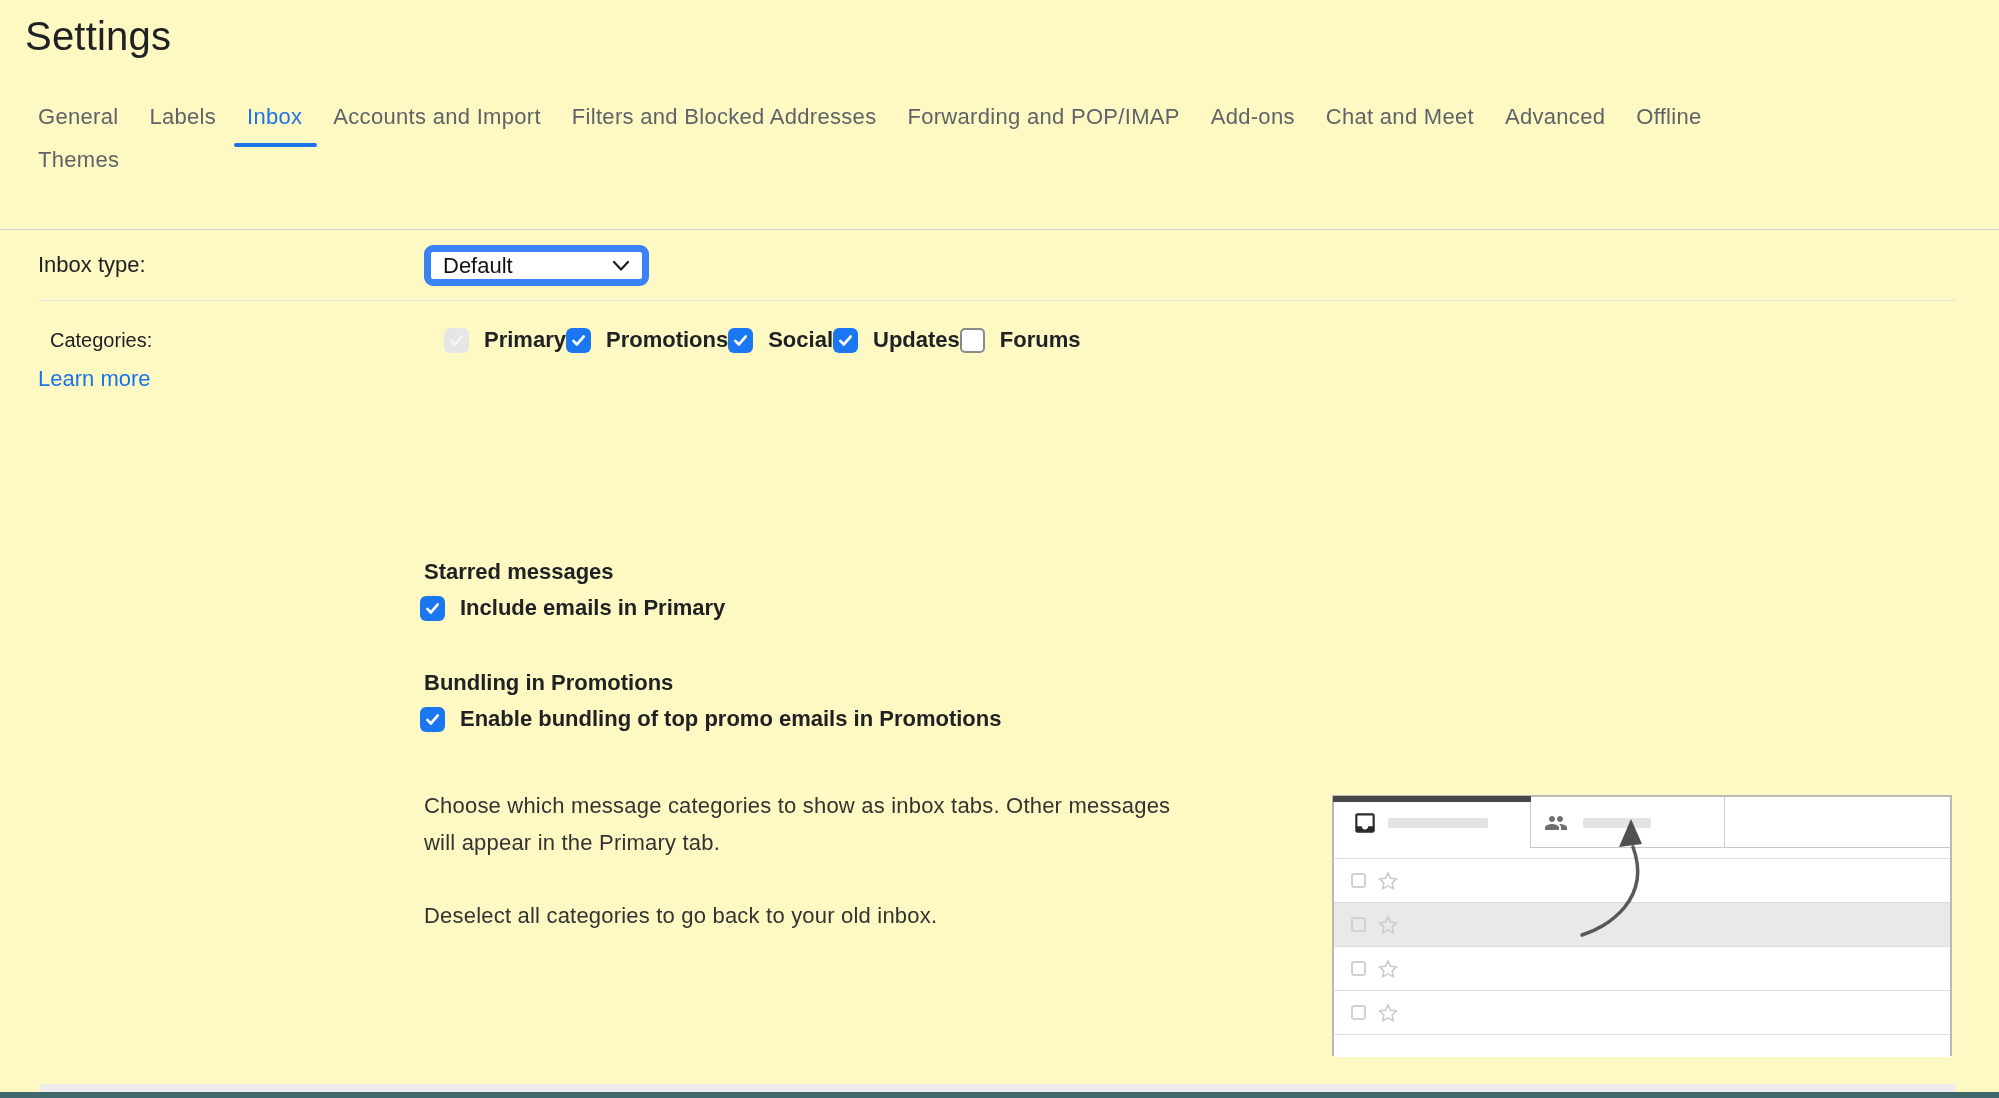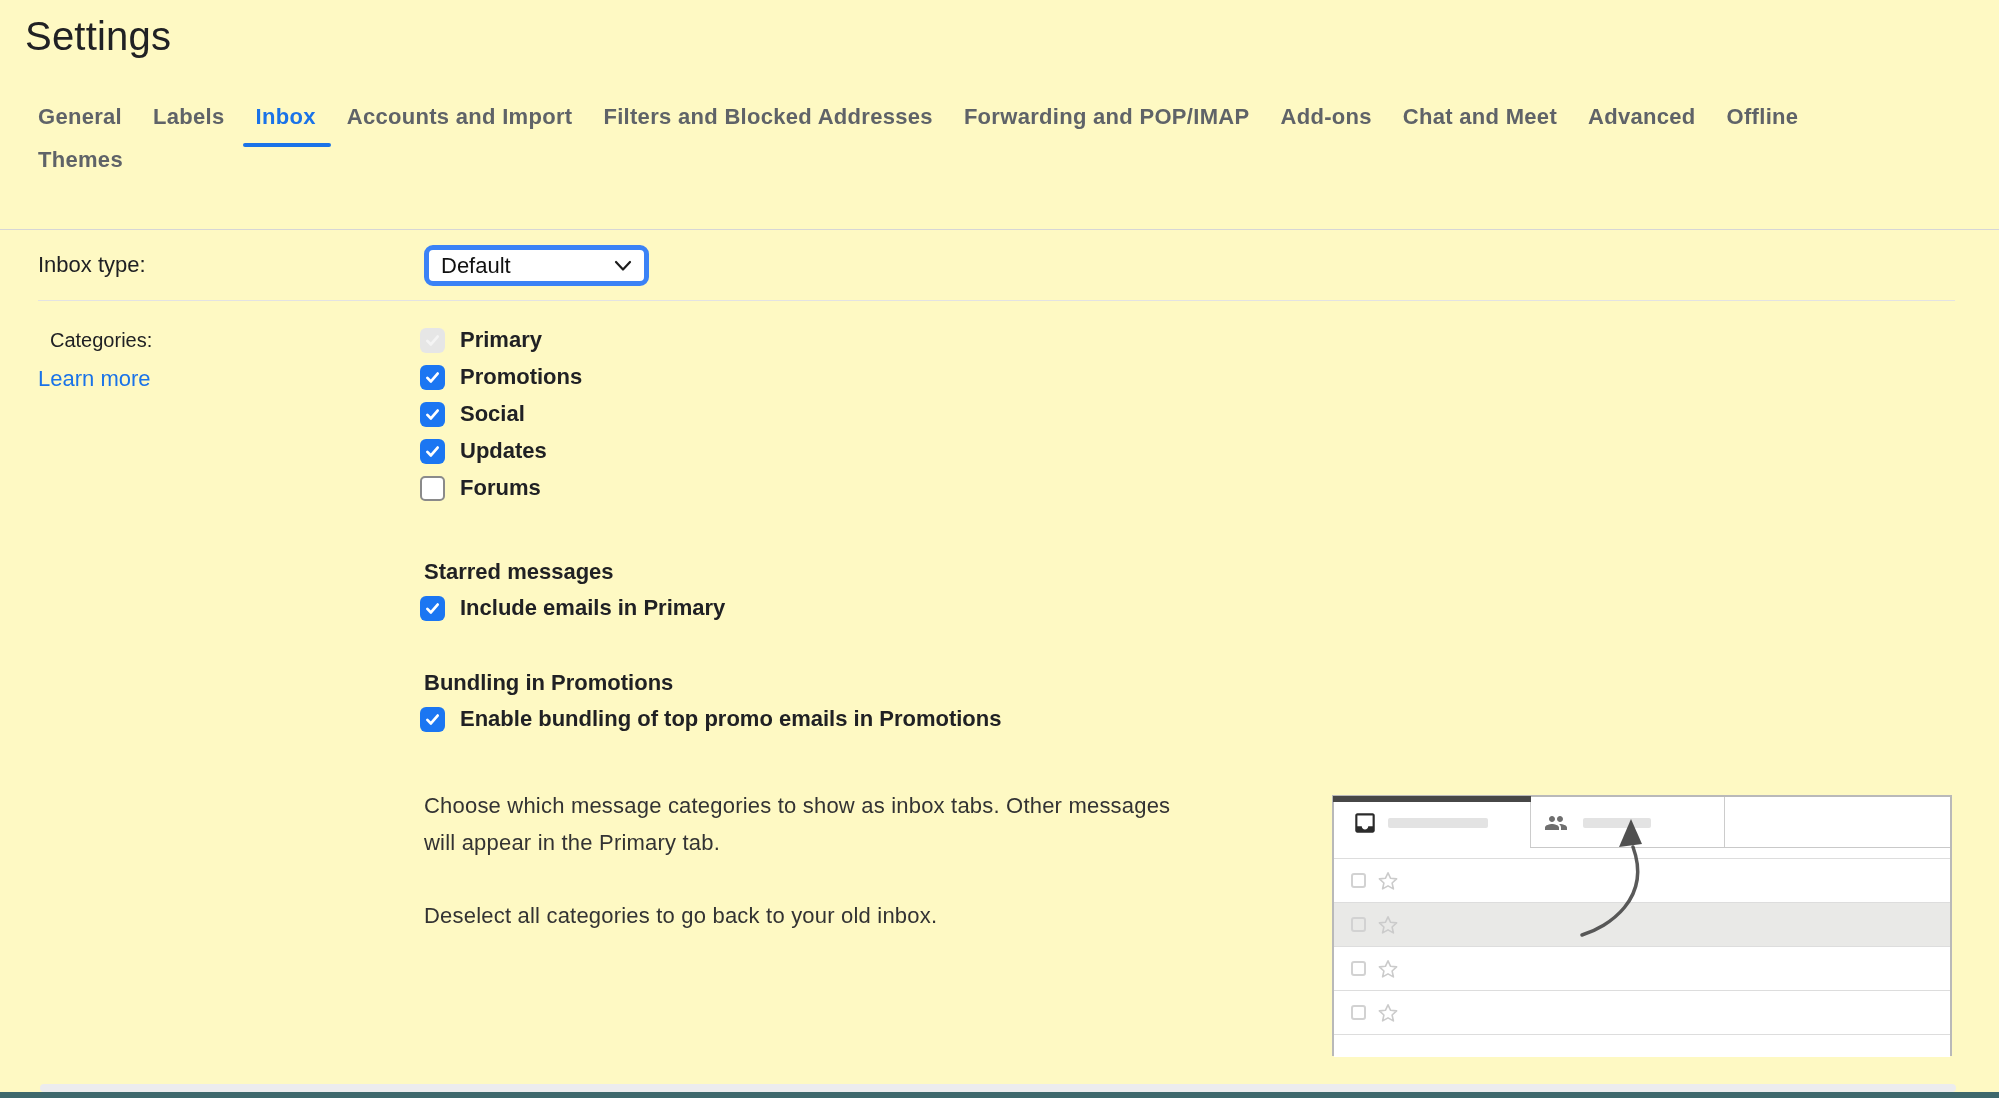--- a/index.html
+++ b/index.html
@@ -5,40 +5,40 @@
   * { margin:0; padding:0; box-sizing:border-box; }
   html,body { background:#fff; }
   body { font-family:"Liberation Sans", sans-serif; color:#202124; }
   .screen { position:relative; width:1999px; height:1098px; background:#fef9c3; overflow:hidden; }
 
   
   .title { position:absolute; left:25px; top:14px; font-size:40px; font-weight:400; color:#202124; letter-spacing:.2px; }
 
   
   .tabs { position:absolute; left:38px; top:104px; width:1930px; }
-  .tab-row { display:flex; gap:31px; align-items:flex-start;font-weight:bold; }
+  .tab-row { display:flex; gap:31px; align-items:flex-start; }
   .tab-row.second { }
   .tab { position:relative; font-size:22px; color:#5f6368; padding-bottom:17px; cursor:pointer; white-space:nowrap; letter-spacing:.3px; }
   .tab.active { color:#1a73e8; }
   .tab.active::after { content:""; position:absolute; left:-13px; right:-15px; bottom:0; height:4px; background:#1a73e8; border-radius:2px; }
 
   .divider-full { position:absolute; left:0; top:229px; width:1999px; height:1px; background:#d6d6d6; }
   .divider-inset { position:absolute; left:38px; top:300px; width:1917px; height:1px; background:#e3e3e3; }
 
   
   .inbox-type-label { position:absolute; left:38px; top:252px; font-size:22px; font-weight:400; }
-  .select { position:absolute; left:424px; top:245px; width:225px; height:41px; border:5px solid #3b82f6; border-radius:9px; background:#fff; display:flex; align-items:center; justify-content:space-between; padding:0 12px 0 12px; cursor:pointer; }
+  .select { position:absolute; left:424px; top:245px; width:225px; height:41px; border:7px solid #3b82f6; border-radius:9px; background:#fff; display:flex; align-items:center; justify-content:space-between; padding:0 12px 0 12px; cursor:pointer; }
   .select .value { font-size:22px; color:#111; }
   .select svg { display:block; }
 
   
   .cat-label { position:absolute; left:50px; top:329px; font-size:20px; font-weight:400; }
   .learn-more { position:absolute; left:38px; top:366px; font-size:22px; color:#1a73e8; cursor:pointer; text-decoration:none; }
 
-  .opt-list { position:absolute; left:420px; top:327px; display:flex; flex-direction:column; gap:11px; }
+  .opt-list { position:absolute; left:444px; top:327px; display:flex; flex-direction:row; }
   .opt-row { display:flex; align-items:center; cursor:pointer; }
   .checkbox { width:25px; height:25px; border-radius:6px; flex:0 0 auto; display:flex; align-items:center; justify-content:center; }
   .checkbox.checked { background:#1b76f2; }
   .checkbox.unchecked { background:#fff; border:2px solid #8a8a8a; border-radius:5px; }
   .checkbox.disabled { background:#e6e6e6; }
   .opt-label { margin-left:15px; font-size:22px; font-weight:700; color:#202124; }
 
   .section-heading { position:absolute; font-size:22px; font-weight:700; color:#202124; }
   .single-opt { position:absolute; }
 

